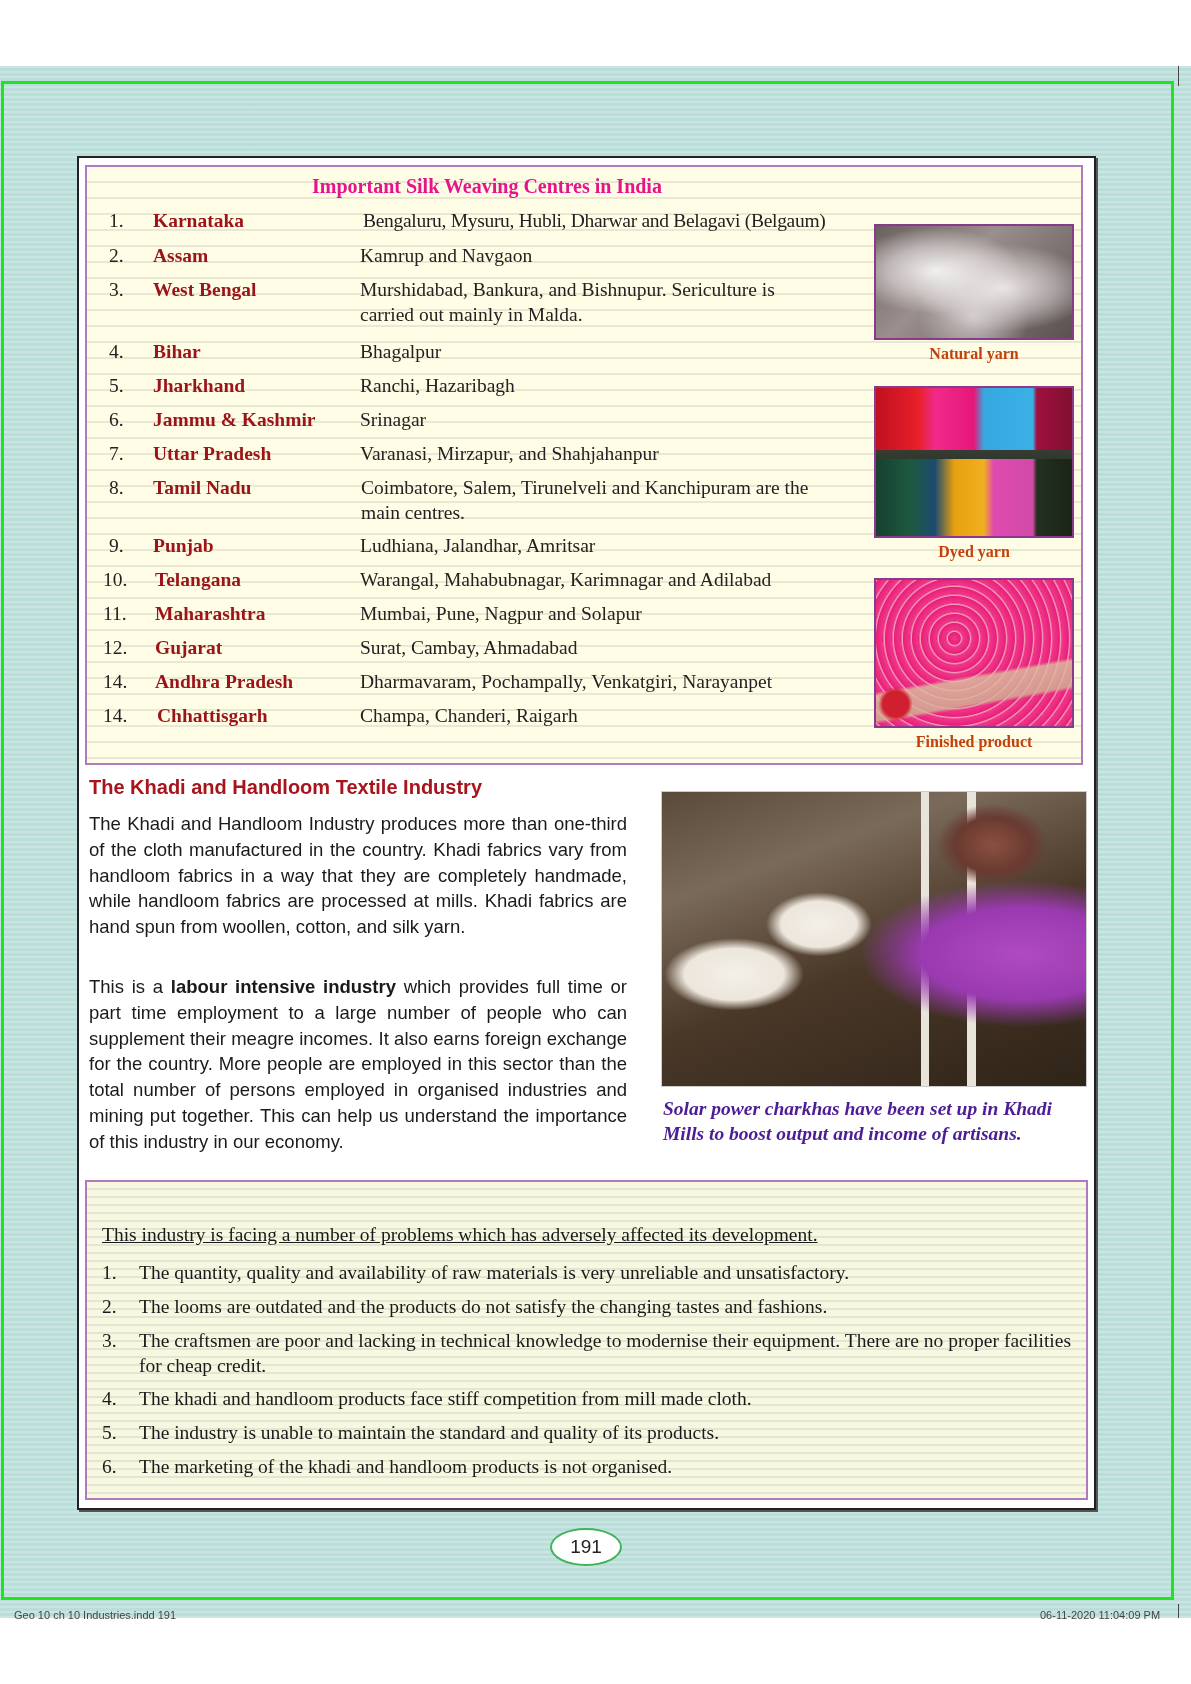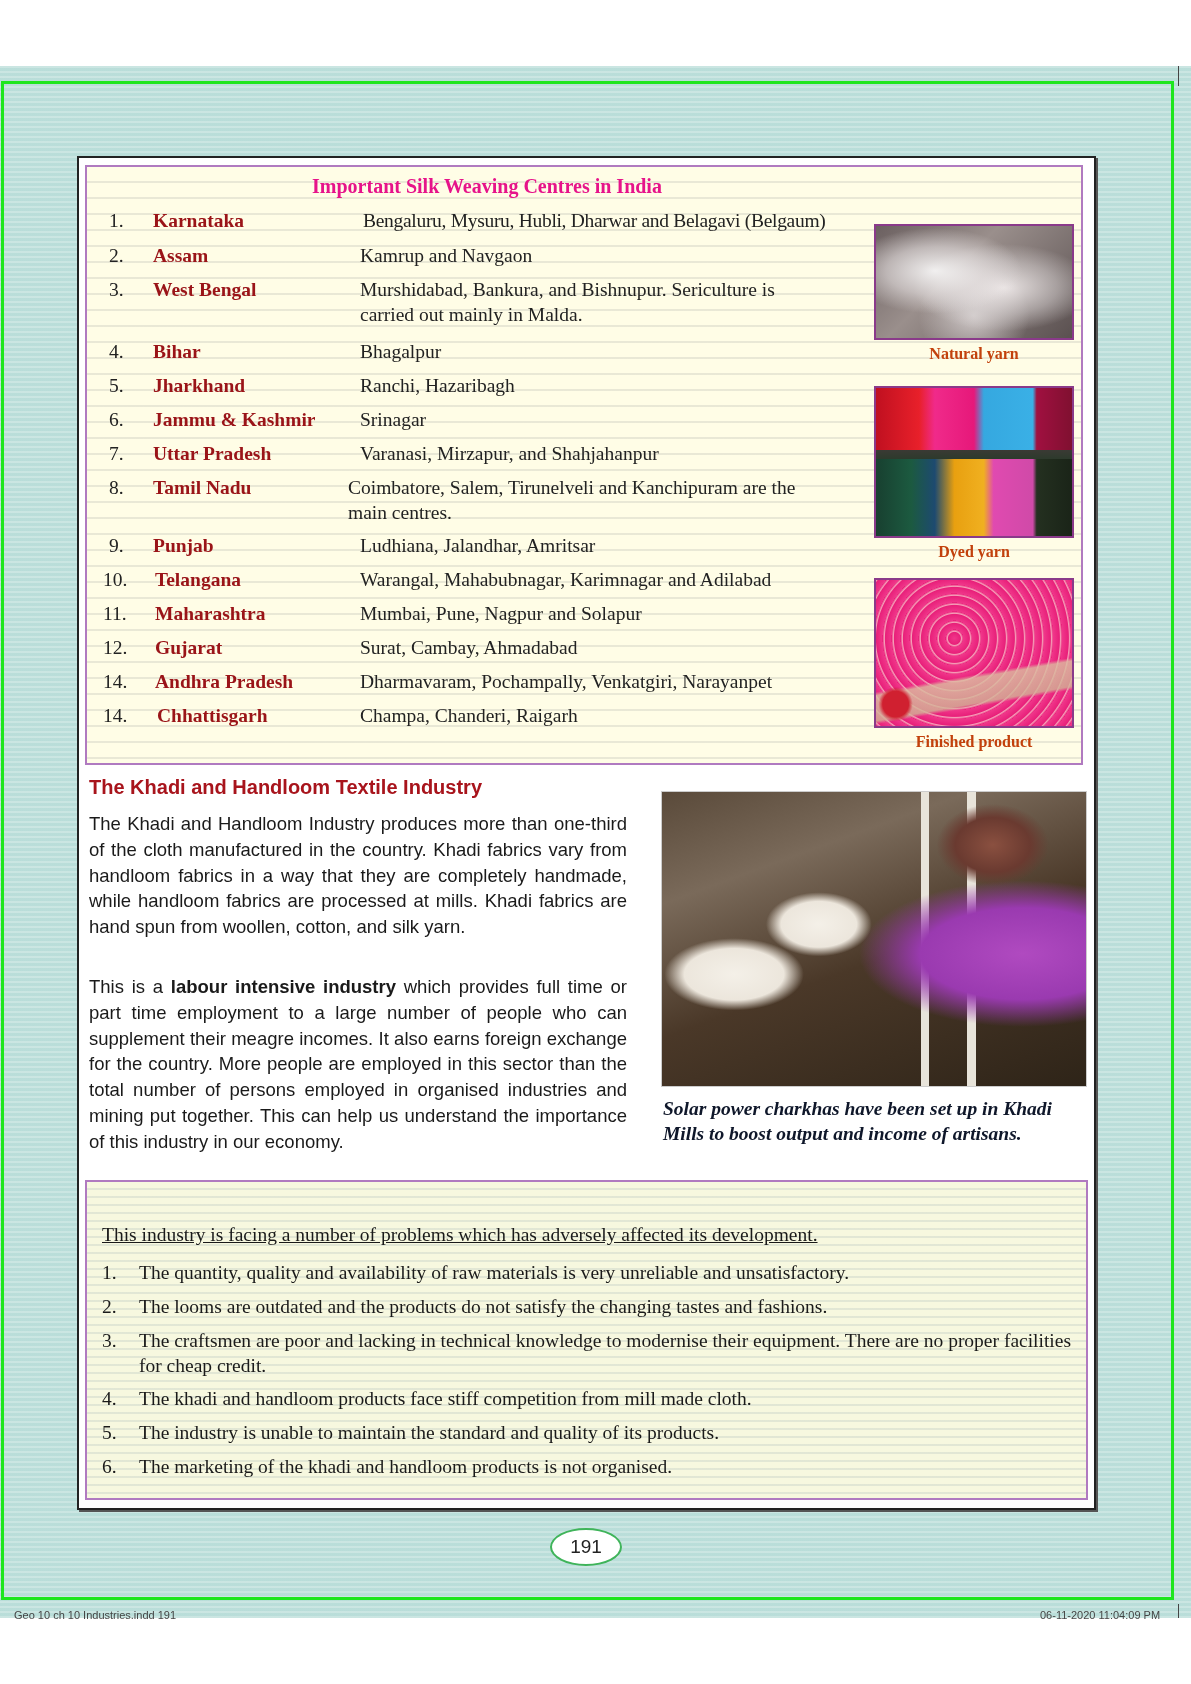--- a/index.html
+++ b/index.html
@@ -96,21 +96,21 @@
     position: absolute; left: 89px; width: 538px;
     font-family: "Liberation Sans", sans-serif; font-size: 18.5px; line-height: 25.8px; color: #1a1a1a;
     text-align: justify;
   }
   .para-1 { top: 811px; }
   .para-2 { top: 974px; }
   .para-2 b { font-weight: bold; }
 
   .photo-caption-italic {
     position: absolute; left: 663px; top: 1096px; width: 430px;
-    font-family: "Liberation Serif", serif; font-style: italic; font-weight: bold; font-size: 19.5px; line-height: 25px; color: #0f172a;
+    font-family: "Liberation Serif", serif; font-style: italic; font-weight: bold; font-size: 19.5px; line-height: 25px; color: #4c1d95;
   }
 
   .problems-title {
     position: absolute; left: 0; top: 8px; width: 100%; text-align: center;
     font-weight: bold; font-size: 20px; color: #9a1418;
   }
   .problems-intro {
     position: absolute; left: 15px; top: 42px; font-size: 19.5px; color: #1a1a1a; text-decoration: underline;
   }
   .problem-item { position: absolute; left: 0; width: 990px; font-size: 19.5px; line-height: 25px; color: #1a1a1a; }
@@ -174,21 +174,21 @@
     <span class="centres" style="left:273px">Srinagar</span>
   </div>
   <div class="silk-row" style="top:274px">
     <span class="num">7.</span>
     <span class="state">Uttar Pradesh</span>
     <span class="centres" style="left:273px">Varanasi, Mirzapur, and Shahjahanpur</span>
   </div>
   <div class="silk-row" style="top:308px">
     <span class="num">8.</span>
     <span class="state">Tamil Nadu</span>
-    <span class="centres" style="left:261px;width:480px">Coimbatore, Salem, Tirunelveli and Kanchipuram are the main centres.</span>
+    <span class="centres" style="left:274px;width:480px">Coimbatore, Salem, Tirunelveli and Kanchipuram are the main centres.</span>
   </div>
   <div class="silk-row" style="top:366px">
     <span class="num">9.</span>
     <span class="state">Punjab</span>
     <span class="centres" style="left:273px">Ludhiana, Jalandhar, Amritsar</span>
   </div>
   <div class="silk-row" style="top:400px">
     <span class="num" style="left:16px">10.</span>
     <span class="state" style="left:68px">Telangana</span>
     <span class="centres" style="left:273px">Warangal, Mahabubnagar, Karimnagar and Adilabad</span>

